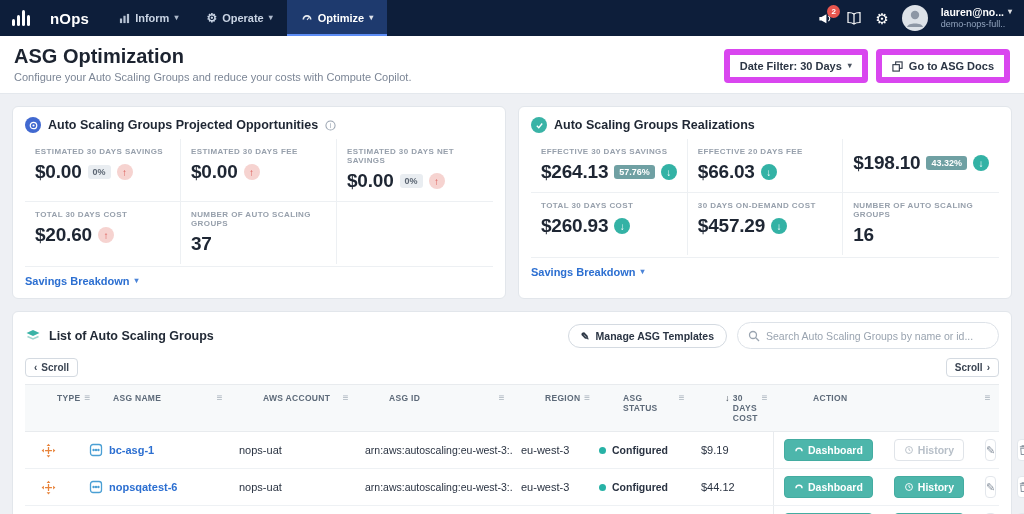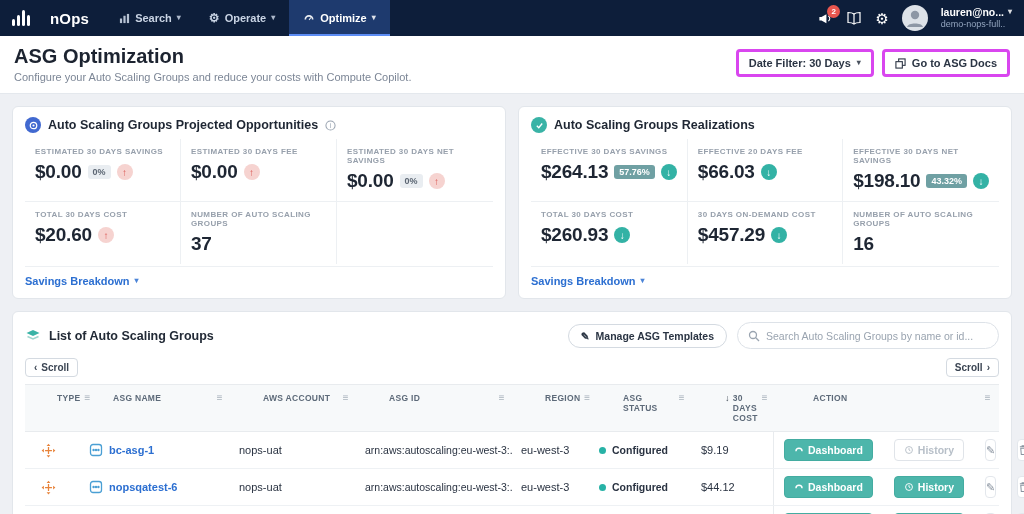--- a/index.html
+++ b/index.html
@@ -44,21 +44,21 @@
   
   .page-header {
     background: #fff; padding: 9px 14px 10px; display: flex; align-items: flex-start;
     border-bottom: 1px solid #e4e8ed;
   }
   .page-title { font-size: 20px; font-weight: 800; color: #1c2330; }
   .page-subtitle { font-size: 11px; color: #7c8696; margin-top: 3px; }
   .header-actions { margin-left: auto; display: flex; gap: 8px; padding-top: 4px; }
   .btn-light {
     display: flex; align-items: center; gap: 6px; background: #fff;
-    border: 3px solid #d946ef; border-radius: 4px; padding: 5px 10px;
+    border: 6px solid #d946ef; border-radius: 4px; padding: 5px 10px;
     font-size: 11px; font-weight: 700; color: #2b3544; cursor: pointer; text-align: right;
   }
   
   .content { padding: 12px; }
   .cards { display: flex; gap: 12px; }
   .card {
     flex: 1; background: #fff; border: 1px solid #e2e6eb; border-radius: 6px;
     padding: 10px 12px 4px;
   }
   .card-title-row { display: flex; align-items: center; gap: 7px; }
@@ -163,21 +163,21 @@
   </div>
 
   <div class="nav-item">
     <span>
       <svg width="11" height="11" viewBox="0 0 12 12">
           <rect x="1" y="6" width="2.4" height="5" fill="#c9d4e4"></rect>
           <rect x="4.8" y="3" width="2.4" height="8" fill="#c9d4e4"></rect>
           <rect x="8.6" y="1" width="2.4" height="10" fill="#c9d4e4"></rect>
         </svg>
     </span>
-    <span>Search</span>
+    <span>Inform</span>
     <span class="caret">▾</span>
   </div>
 
   <div class="nav-item">
     <span style="font-size:12px;line-height:1;">⚙</span>
     <span>Operate</span>
     <span class="caret">▾</span>
   </div>
 
   <div class="nav-item active">
@@ -333,21 +333,20 @@
           </div>
         </div>
         <div class="metric">
           <div class="metric-label">EFFECTIVE 20 DAYS FEE</div>
           <div class="metric-value-row">
             <span class="metric-value">$66.03</span>
             <span class="trend trend-down">↓</span>
           </div>
         </div>
         <div class="metric">
-          <div class="metric-label">EFFECTIVE 30 DAYS NET SAVINGS</div>
           <div class="metric-value-row">
             <span class="metric-value">$198.10</span>
             <span class="pct-badge pct-teal">43.32%</span>
             <span class="trend trend-down">↓</span>
           </div>
         </div>
         <div class="metric row2">
           <div class="metric-label">TOTAL 30 DAYS COST</div>
           <div class="metric-value-row">
             <span class="metric-value">$260.93</span>

